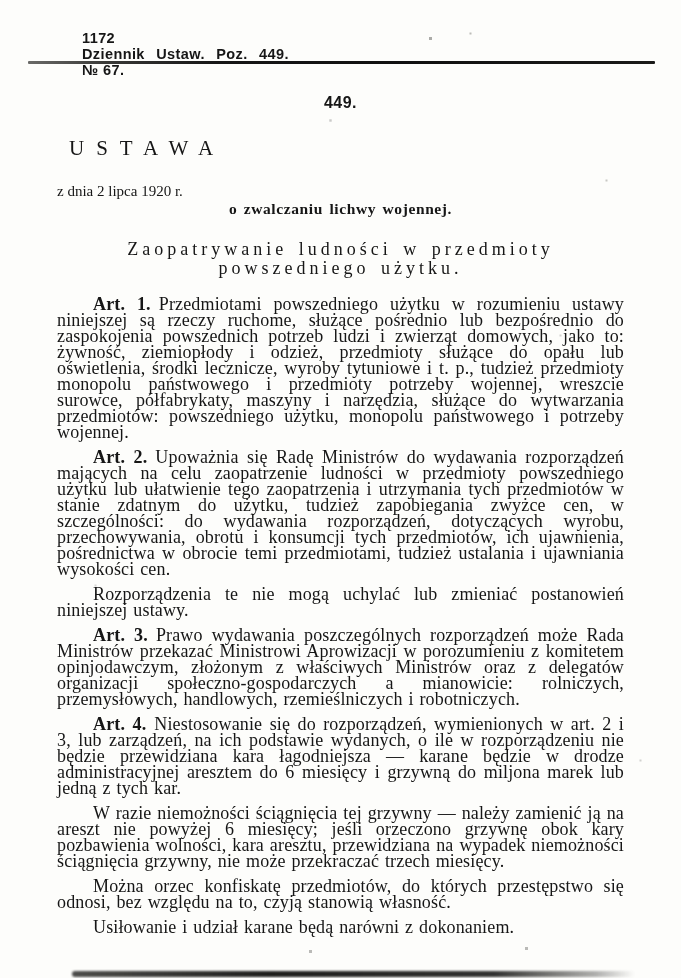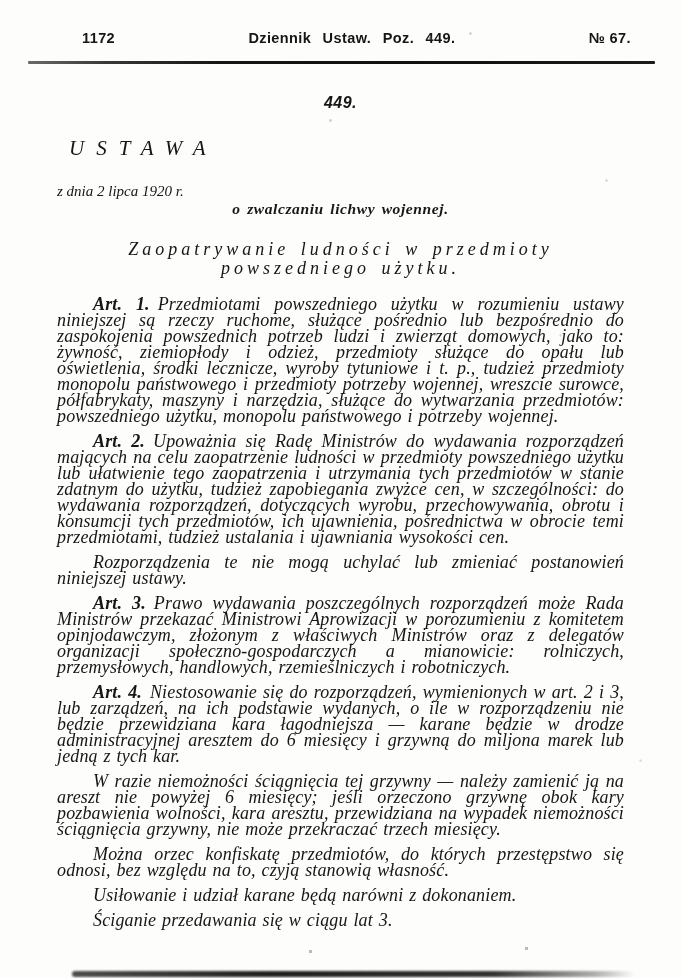--- a/index.html
+++ b/index.html
@@ -11,32 +11,32 @@
     overflow:hidden;
     color:#161616;
     font-family:"Liberation Serif", serif;
   }
 
   
   .running-head {
     position:absolute; top:30px; left:82px; right:50px;
     display:flex; justify-content:space-between; align-items:baseline;
     font-family:"Liberation Sans", sans-serif;
-    font-size:14.5px; font-weight:700; letter-spacing:0.4px;
+    font-size:14.5px; font-weight:700; letter-spacing:0.4px;flex-direction:column;
   }
   .running-head .center { word-spacing:7px; }
   .head-rule {
     position:absolute; top:61px; left:28px; right:26px; height:3px;
     background:linear-gradient(to right,
       #6a6a68 0%, #3a3a38 12%, #161616 30%, #101010 60%, #1a1a18 100%);
     border-radius:1px;
   }
 
   
-  .act-body { position:absolute; top:94px; left:57px; width:567px;font-style:italic; }
+  .act-body { position:absolute; top:94px; left:57px; width:567px; }
   .act-number {
     text-align:center; font-family:"Liberation Sans", sans-serif;
     font-weight:700; font-size:16px; letter-spacing:0.5px;
   }
   .act-type {
     margin-top:24px;
     font-size:21px; letter-spacing:12px; text-indent:12px;
     font-weight:400;
   }
   .act-date { text-align:left; margin-top:22px; font-size:15px; }
@@ -103,18 +103,17 @@
     <div class="section-heading">Zaopatrywanie ludności w przedmioty powszedniego użytku.</div>
 
     <p class="para"><b class="art-label">Art. 1.</b><span>Przedmiotami powszedniego użytku w rozumieniu ustawy niniejszej są rzeczy ruchome, służące pośrednio lub bezpośrednio do zaspokojenia powszednich potrzeb ludzi i zwierząt domowych, jako to: żywność, ziemiopłody i odzież, przedmioty służące do opału lub oświetlenia, środki lecznicze, wyroby tytuniowe i t. p., tudzież przedmioty monopolu państwowego i przedmioty potrzeby wojennej, wreszcie surowce, półfabrykaty, maszyny i narzędzia, służące do wytwarzania przedmiotów: powszedniego użytku, monopolu państwowego i potrzeby wojennej.</span></p>
     <p class="para"><b class="art-label">Art. 2.</b><span>Upoważnia się Radę Ministrów do wydawania rozporządzeń mających na celu zaopatrzenie ludności w przedmioty powszedniego użytku lub ułatwienie tego zaopatrzenia i utrzymania tych przedmiotów w stanie zdatnym do użytku, tudzież zapobiegania zwyżce cen, w szczególności: do wydawania rozporządzeń, dotyczących wyrobu, przechowywania, obrotu i konsumcji tych przedmiotów, ich ujawnienia, pośrednictwa w obrocie temi przedmiotami, tudzież ustalania i ujawniania wysokości cen.</span></p>
     <p class="para"><b class="art-label"></b><span>Rozporządzenia te nie mogą uchylać lub zmieniać postanowień niniejszej ustawy.</span></p>
     <p class="para"><b class="art-label">Art. 3.</b><span>Prawo wydawania poszczególnych rozporządzeń może Rada Ministrów przekazać Ministrowi Aprowizacji w porozumieniu z komitetem opinjodawczym, złożonym z właściwych Ministrów oraz z delegatów organizacji społeczno-gospodarczych a mianowicie: rolniczych, przemysłowych, handlowych, rzemieślniczych i robotniczych.</span></p>
     <p class="para"><b class="art-label">Art. 4.</b><span>Niestosowanie się do rozporządzeń, wymienionych w art. 2 i 3, lub zarządzeń, na ich podstawie wydanych, o ile w rozporządzeniu nie będzie przewidziana kara łagodniejsza — karane będzie w drodze administracyjnej aresztem do 6 miesięcy i grzywną do miljona marek lub jedną z tych kar.</span></p>
     <p class="para"><b class="art-label"></b><span>W razie niemożności ściągnięcia tej grzywny — należy zamienić ją na areszt nie powyżej 6 miesięcy; jeśli orzeczono grzywnę obok kary pozbawienia wolności, kara aresztu, przewidziana na wypadek niemożności ściągnięcia grzywny, nie może przekraczać trzech miesięcy.</span></p>
     <p class="para"><b class="art-label"></b><span>Można orzec konfiskatę przedmiotów, do których przestępstwo się odnosi, bez względu na to, czyją stanowią własność.</span></p>
     <p class="para"><b class="art-label"></b><span>Usiłowanie i udział karane będą narówni z dokonaniem.</span></p>
-    <p class="para"><b class="art-label"></b><span>Ściganie przedawania się w ciągu lat 3.</span></p>
   </div>
 
   <div class="specks"></div>
   <div class="bottom-shadow"></div>
 </div>
 
 </body></html>

